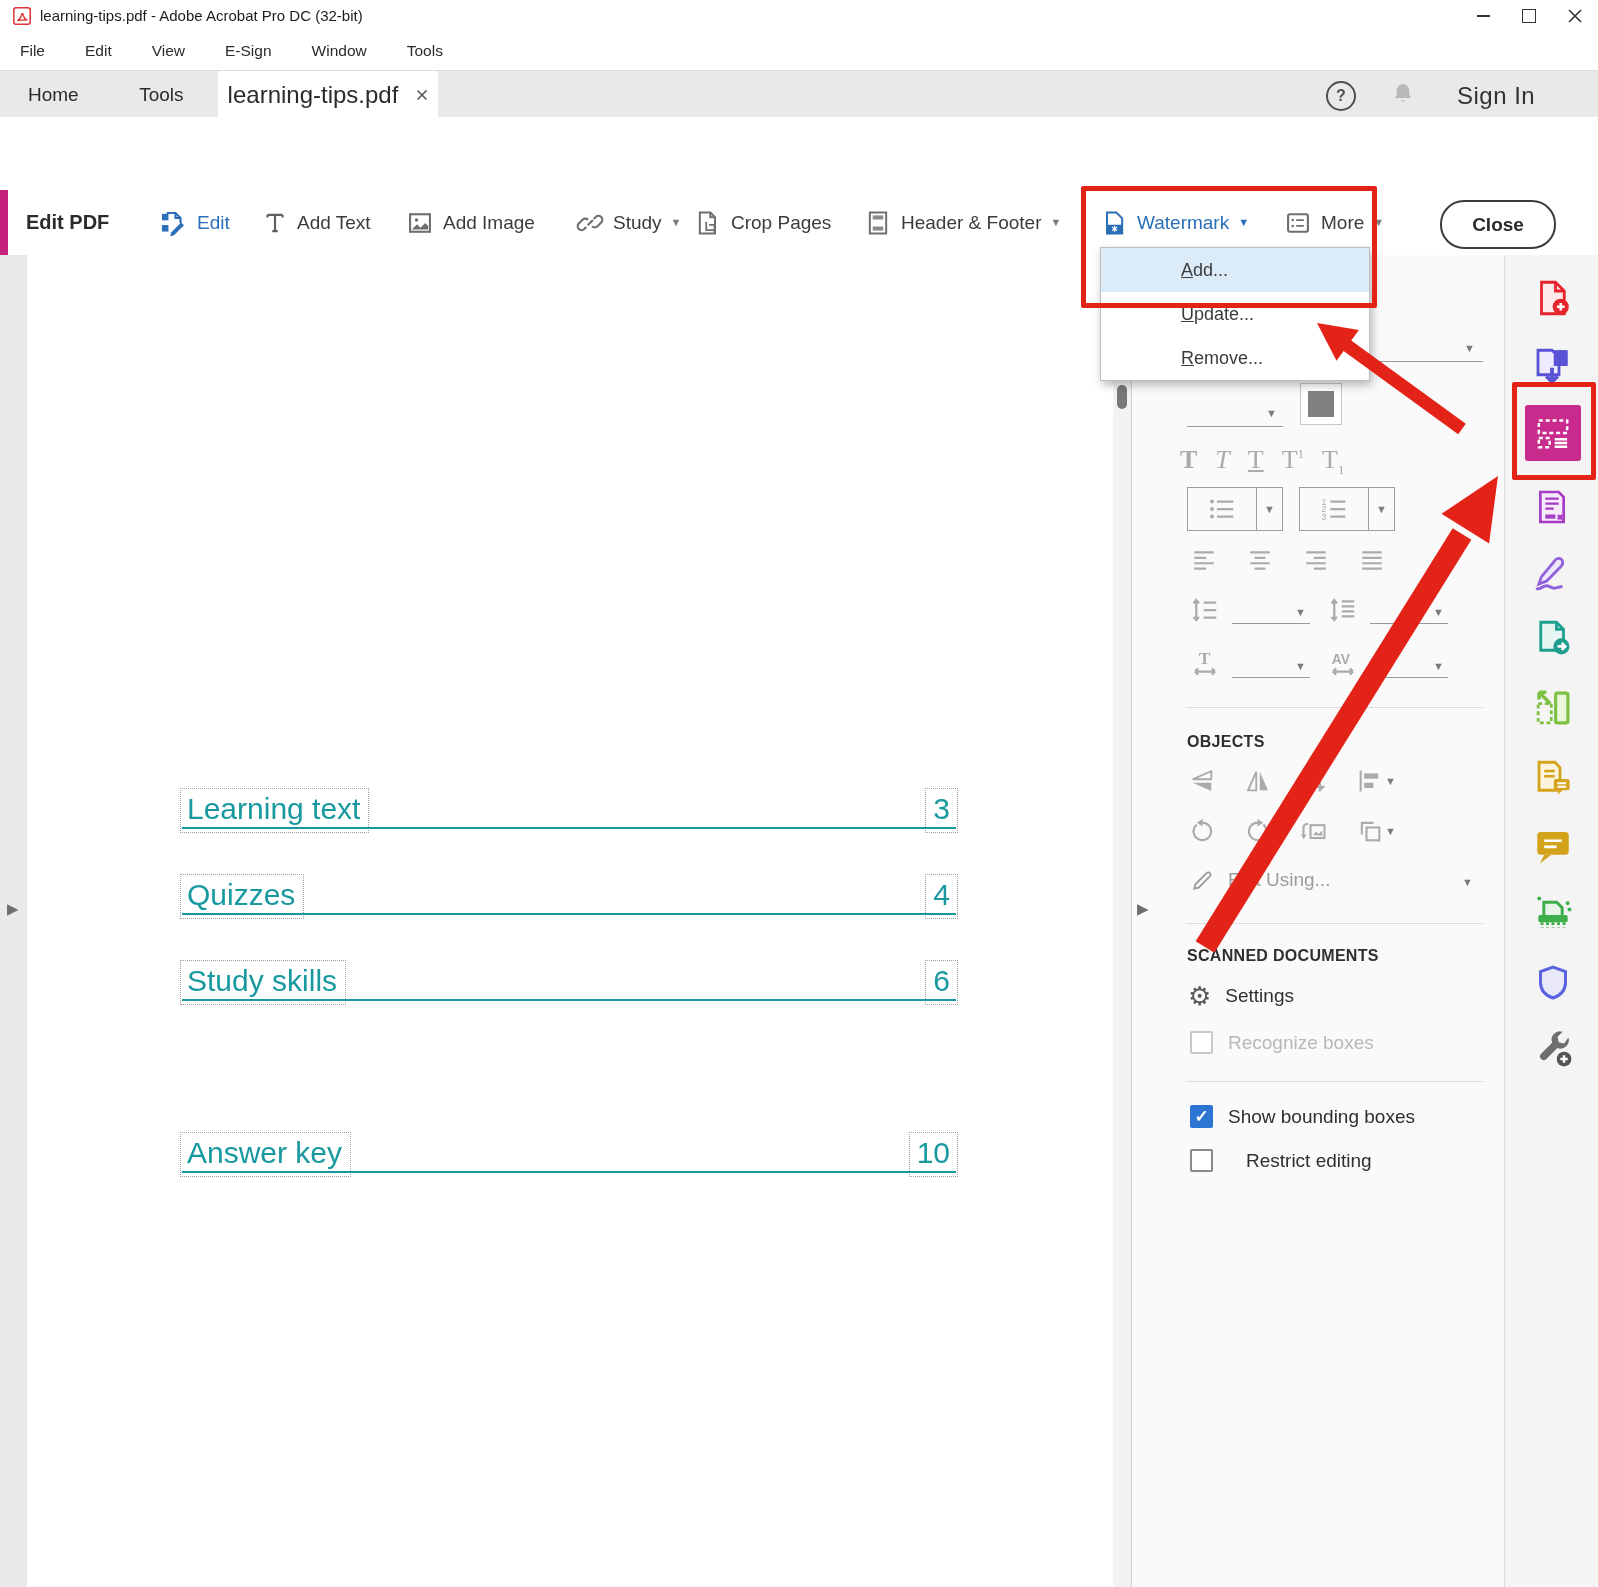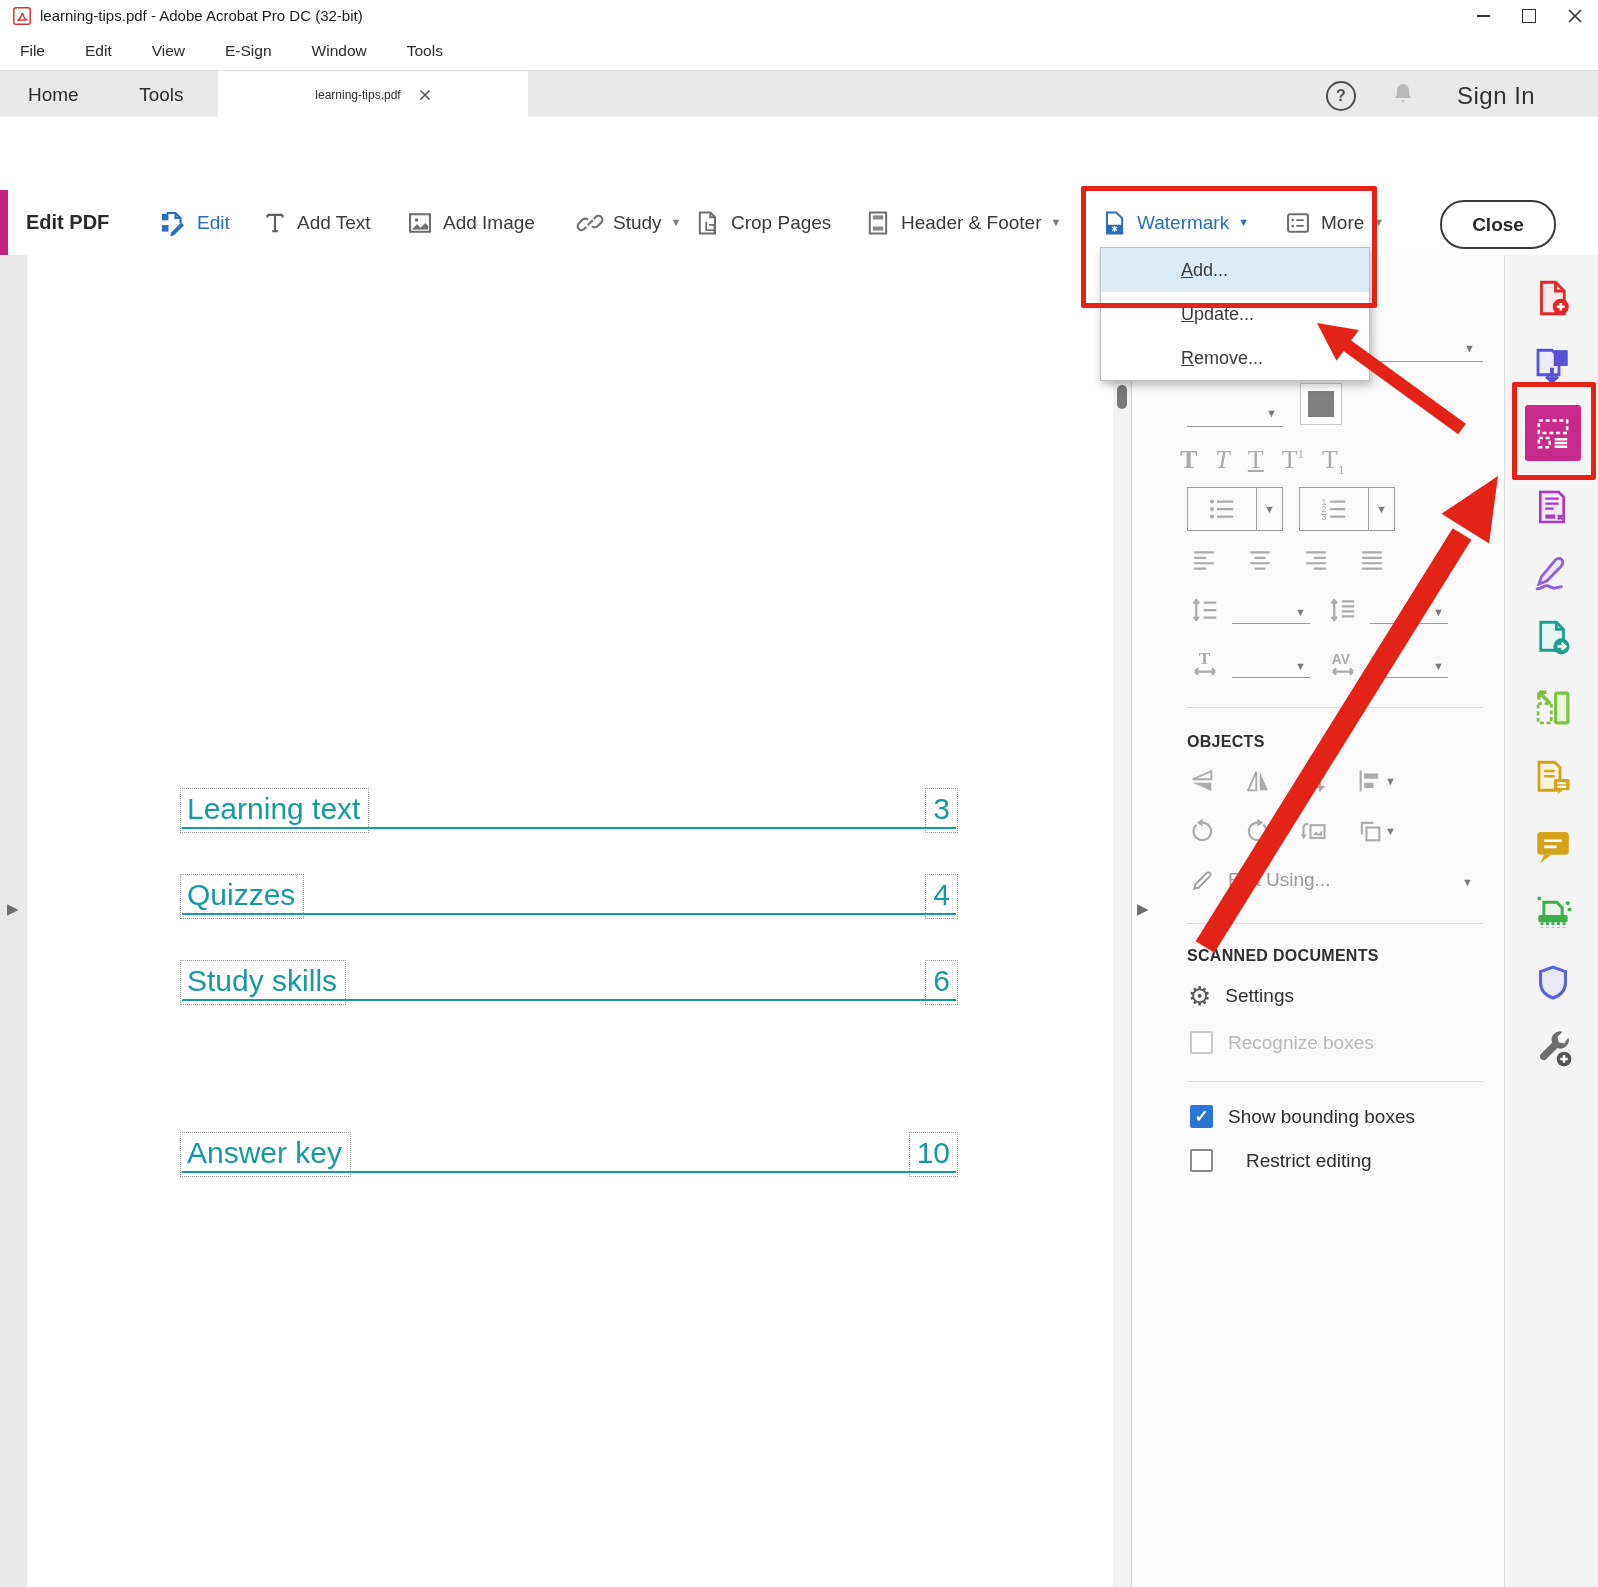--- a/index.html
+++ b/index.html
@@ -10,21 +10,21 @@
   
   .titlebar{left:0;top:0;width:1598px;height:32px;background:#fff;}
   .titlebar .title{left:40px;top:0;height:32px;line-height:32px;font-size:15px;color:#1d1d1d;}
   .winbtn{width:46px;height:32px;display:flex;align-items:center;justify-content:center;}
   
   .menubar{left:0;top:32px;width:1598px;height:38px;background:#fff;display:flex;align-items:center;}
   .menubar .mitem{padding:0 20px;font-size:15.5px;color:#2b2b2b;cursor:default;}
   
   .tabbar{left:0;top:70px;width:1598px;height:47px;background:#e9e9e9;border-top:1px solid #dcdcdc;}
   .toptab{height:47px;line-height:47px;font-size:19px;color:#2b2b2b;padding:0 28px;display:inline-block;}
-  .doctab{left:218px;top:0;width:310px;height:47px;background:#fff;display:flex;align-items:center;justify-content:center;gap:18px;font-size:12px;color:#2b2b2b;}
+  .doctab{left:218px;top:0;width:220px;height:47px;background:#fff;display:flex;align-items:center;justify-content:center;gap:18px;font-size:24px;color:#2b2b2b;}
   .signin{font-size:24px;color:#333;letter-spacing:.5px;}
   
   .toolbar{left:0;top:117px;width:1598px;height:73px;background:#fff;border-bottom:1px solid #d8d8d8;}
   .tbtn{width:40px;height:40px;top:133px;display:flex;align-items:center;justify-content:center;}
   .vsep{top:133px;width:1px;height:40px;background:#ccc;}
   .pageinput{width:44px;height:26px;border:none;border-bottom:1px solid #8f8f8f;background:#fff;
              font-size:17px;text-align:center;color:#333;font-family:"Liberation Sans",sans-serif;}
   .fieldline{border-bottom:1px solid #9a9a9a;}
   .caret{font-size:11px;color:#7c7c7c;line-height:1;}
   .edittoolbar{left:0;top:190px;width:1598px;height:65px;background:#fff;border-bottom:1px solid #d8d8d8;}

